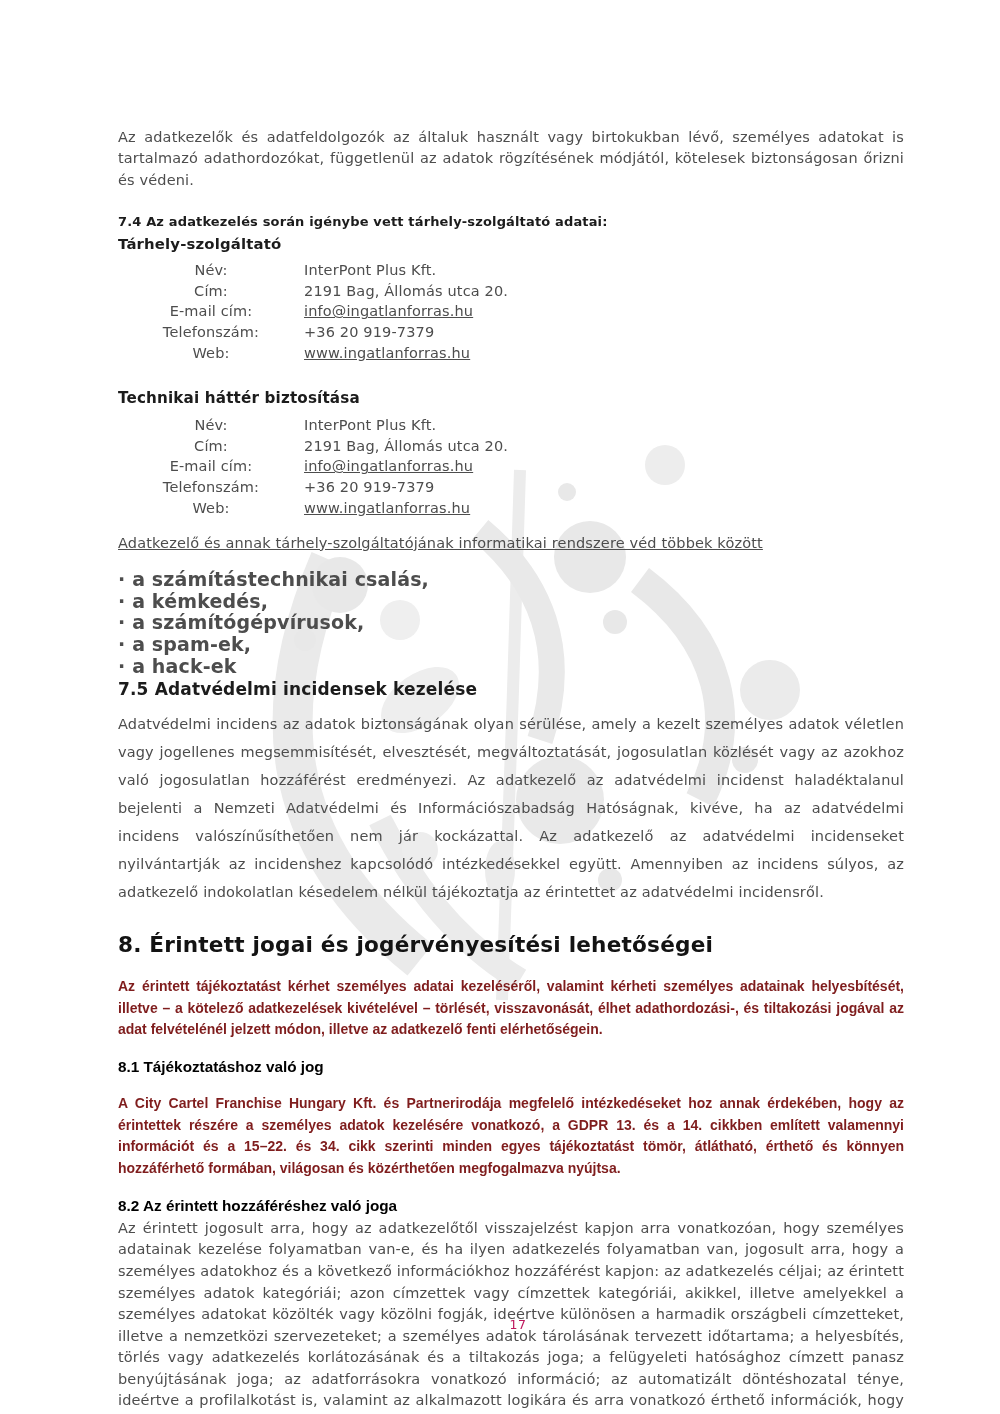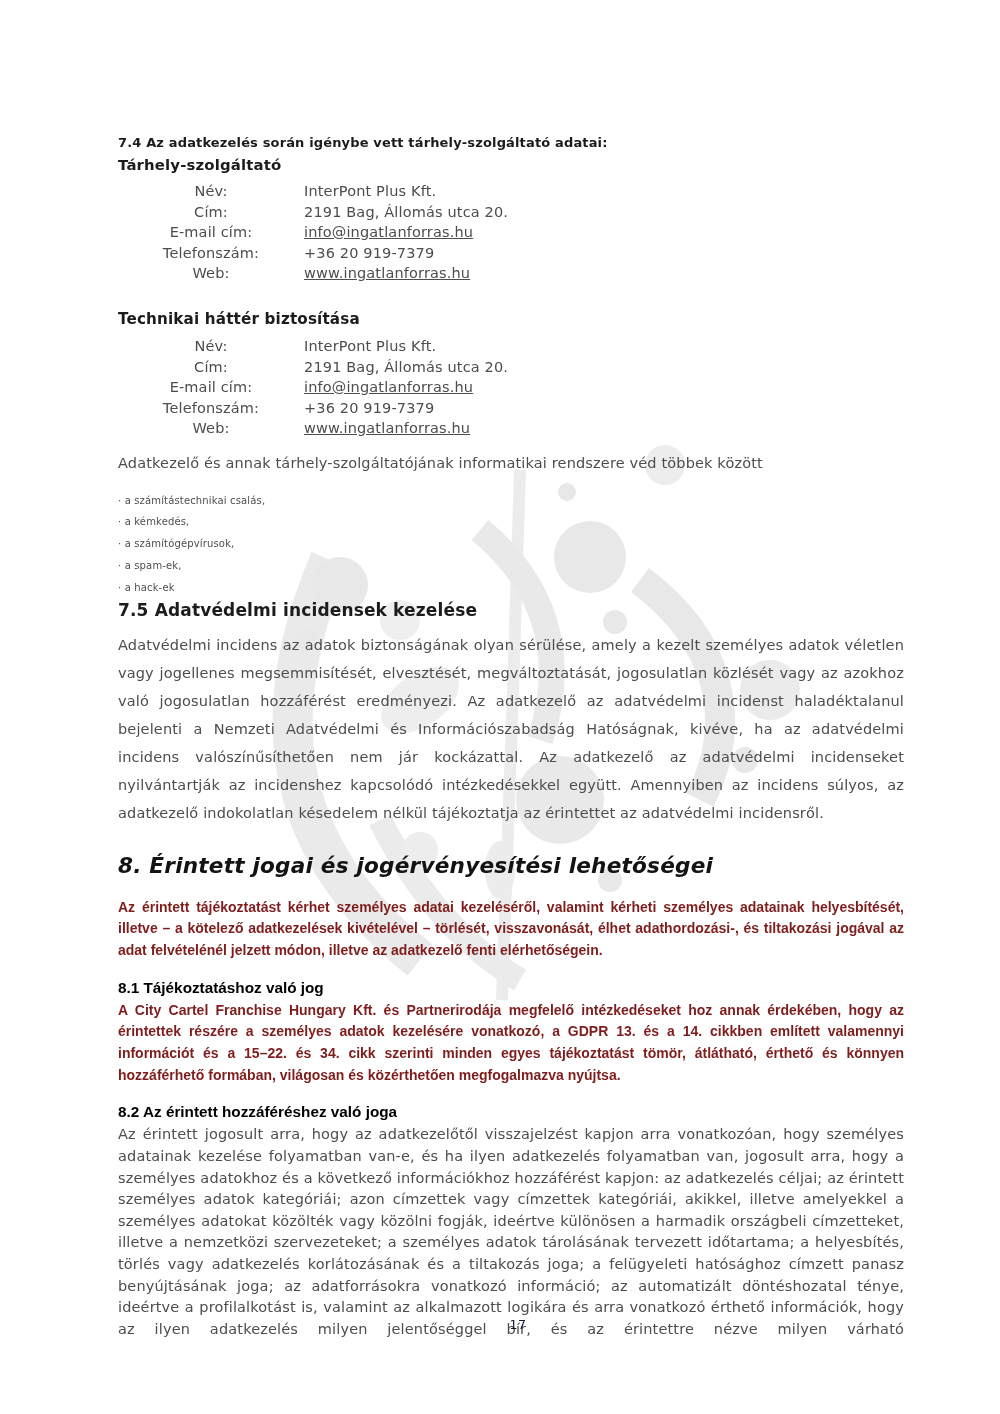--- a/index.html
+++ b/index.html
@@ -16,39 +16,39 @@
   .h-bold{font-weight:bold;color:#1c1c1c;}
   .h74{font-size:13px;line-height:22px;margin-top:20px;}
   .subhead{font-size:14.9px;line-height:20px;margin-top:1px;}
   .tech-title{font-size:15.2px;line-height:20px;margin-top:25px;}
   .c-rows{margin-top:6px;}
   .c-rows.second{margin-top:7px;}
   .c-row{display:flex;font-size:14.5px;line-height:20.6px;color:#4d4d4d;letter-spacing:0.15px;}
   .c-label{flex:0 0 186px;text-align:center;}
   .c-value{flex:1 1 auto;}
   a.link{color:#4d4d4d;text-decoration:underline;}
-  .lead{text-align:left;}
-  .bullet-line{font-size:10px;line-height:21.8px;color:#4d4d4d;letter-spacing:0.15px;}
+  .lead{text-align:left;text-decoration:underline;}
+  .bullet-line{font-size:19px;line-height:21.8px;color:#4d4d4d;letter-spacing:0.15px;font-weight:bold;}
   .h75{font-size:17px;line-height:22px;}
   .p75{margin-top:10px;line-height:28px;}
   .h8{
     font-size:21.6px;line-height:30px;margin-top:24px;
-    font-weight:800;color:#131313;letter-spacing:0.2px;font-style:italic;
+    font-weight:800;color:#131313;letter-spacing:0.2px;
   }
   .fontb{font-family:"Liberation Sans",sans-serif;}
   .fontb-para{
     font-weight:bold;font-size:14px;line-height:21.7px;color:#7f1d1d;
     text-align:justify;letter-spacing:0;margin-top:16px;
   }
   .fontb-head{font-weight:bold;font-size:15.3px;line-height:20px;color:#000000;margin-top:16px;}
-  .fontb-para.tight{margin-top:2px;}
+  .fontb-para.tight{margin-top:16px;}
   .p82{margin-top:2px;text-align-last:justify;}
   .page-number{
     position:absolute;left:0;right:0;top:1317px;text-align:center;
-    font-size:12.5px;color:#0f172a;letter-spacing:0.5px;z-index:1;padding-left:36px;
+    font-size:12.5px;color:#be185d;letter-spacing:0.5px;z-index:1;padding-left:36px;
   }
 </style>
 </head>
 <body>
 
 <svg class="watermark" width="560" height="580" viewBox="0 0 560 580" aria-hidden="true">
   <g fill="none" stroke="#eaeaea">
     <path d="M80,120 C20,260 20,400 170,520" stroke-width="40"></path>
     <path d="M390,140 C470,200 490,280 450,360" stroke-width="30" stroke="#e8e8e8"></path>
     <path d="M270,30 C265,200 258,400 252,560" stroke-width="12" stroke="#ececec"></path>
@@ -68,20 +68,21 @@
     <circle cx="310" cy="360" r="44" fill="#e9e9e9"></circle>
     <circle cx="360" cy="440" r="12"></circle>
     <circle cx="170" cy="410" r="18" fill="#ededed"></circle>
     <ellipse cx="250" cy="430" rx="15" ry="29" fill="#ececec"></ellipse>
     <ellipse cx="170" cy="260" rx="44" ry="26" transform="rotate(-35 170 260)" fill="#eeeeee"></ellipse>
   </g>
 </svg>
 
 <div class="content">
 
+  <p class="para">Az adatkezelők és adatfeldolgozók az általuk használt vagy birtokukban lévő, személyes adatokat is tartalmazó adathordozókat, függetlenül az adatok rögzítésének módjától, kötelesek biztonságosan őrizni és védeni.</p>
 
   <div class="para h-bold h74">7.4 Az adatkezelés során igénybe vett tárhely-szolgáltató adatai:</div>
   <div class="para h-bold subhead">Tárhely-szolgáltató</div>
 
   <div class="c-rows">
     <div class="c-row">
       <span class="c-label">Név:</span>
       <span class="c-value">InterPont Plus Kft.</span>
     </div>
     <div class="c-row">

